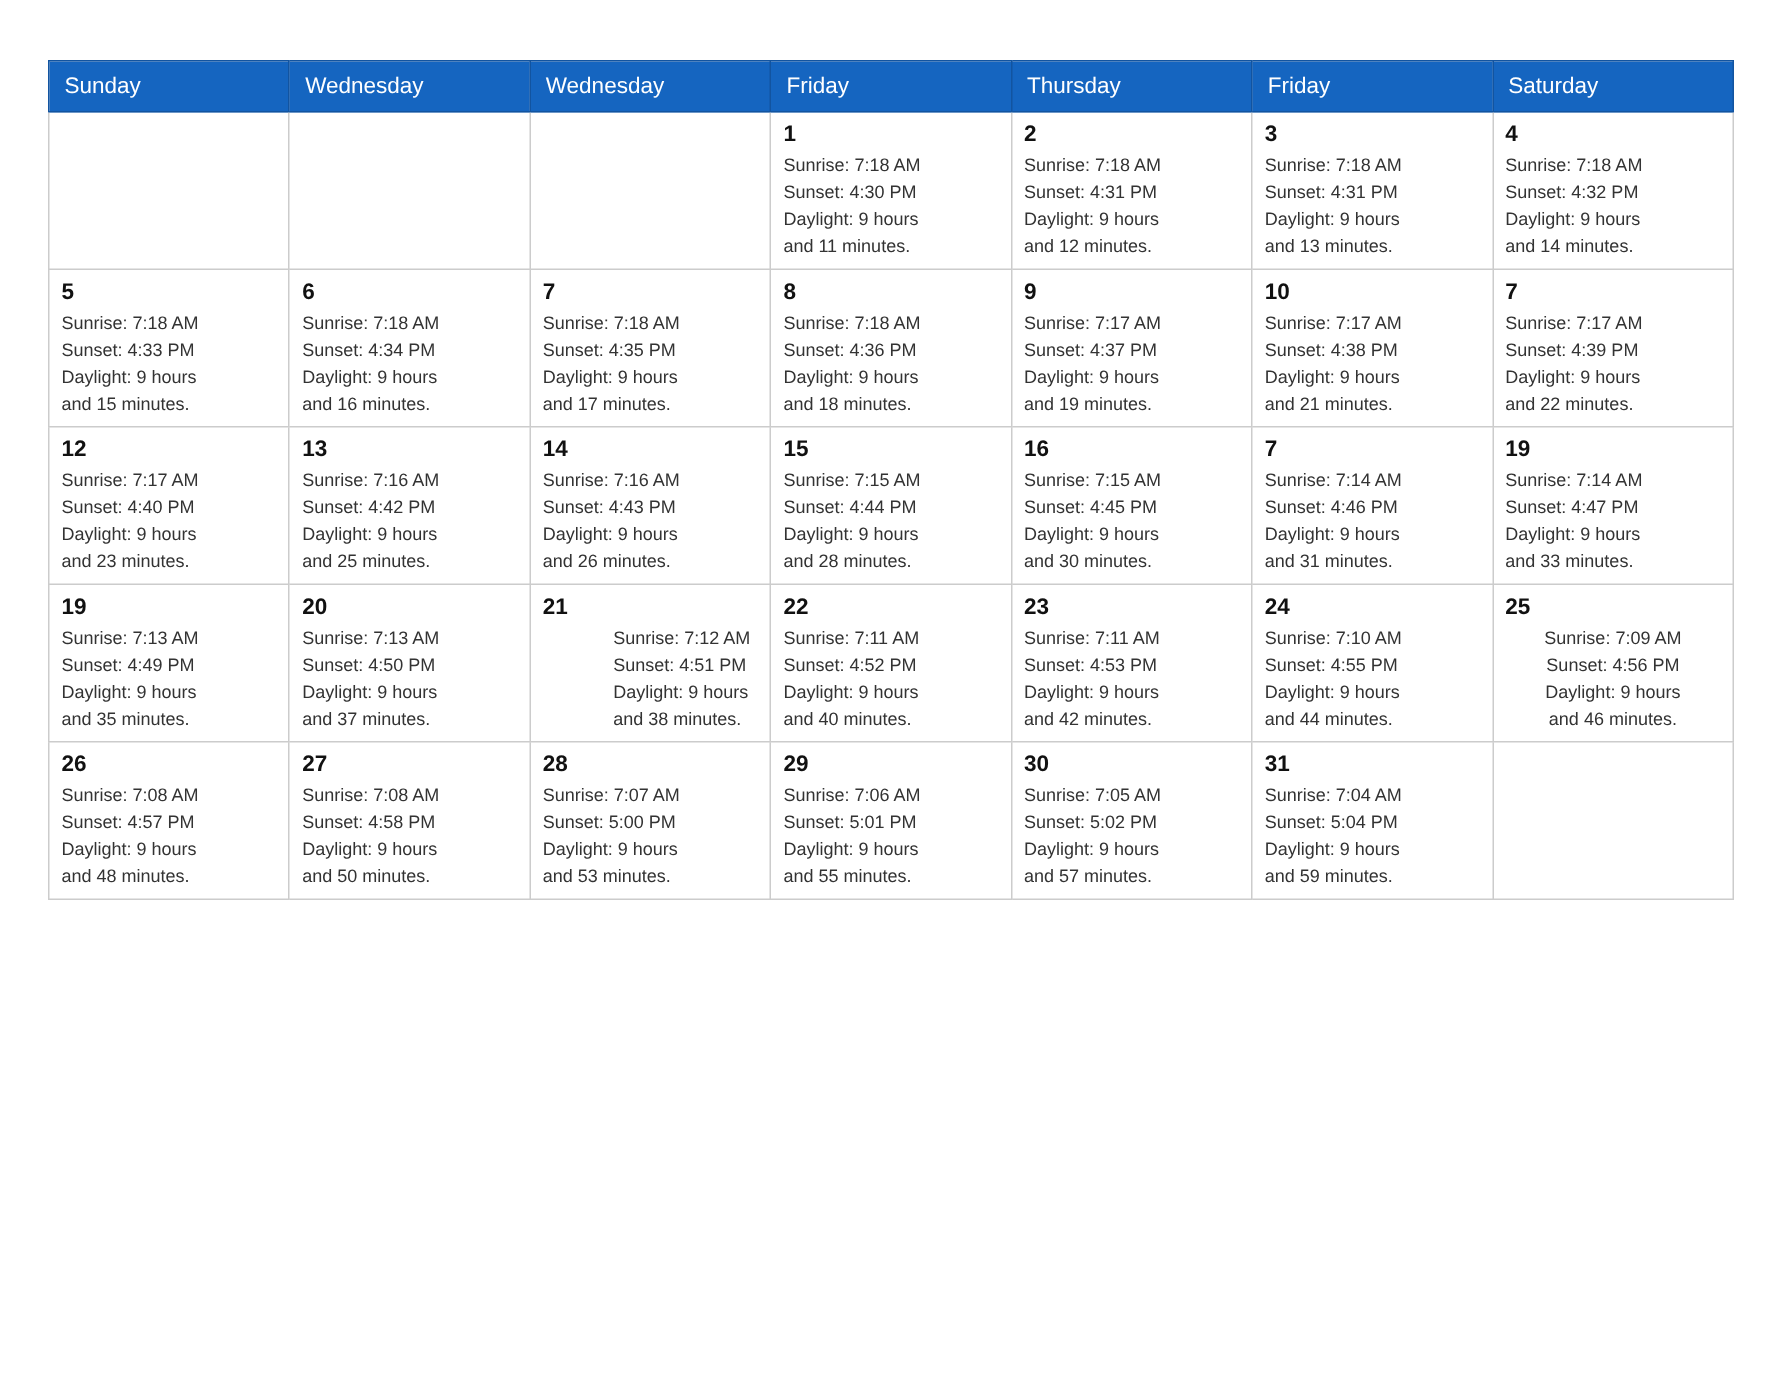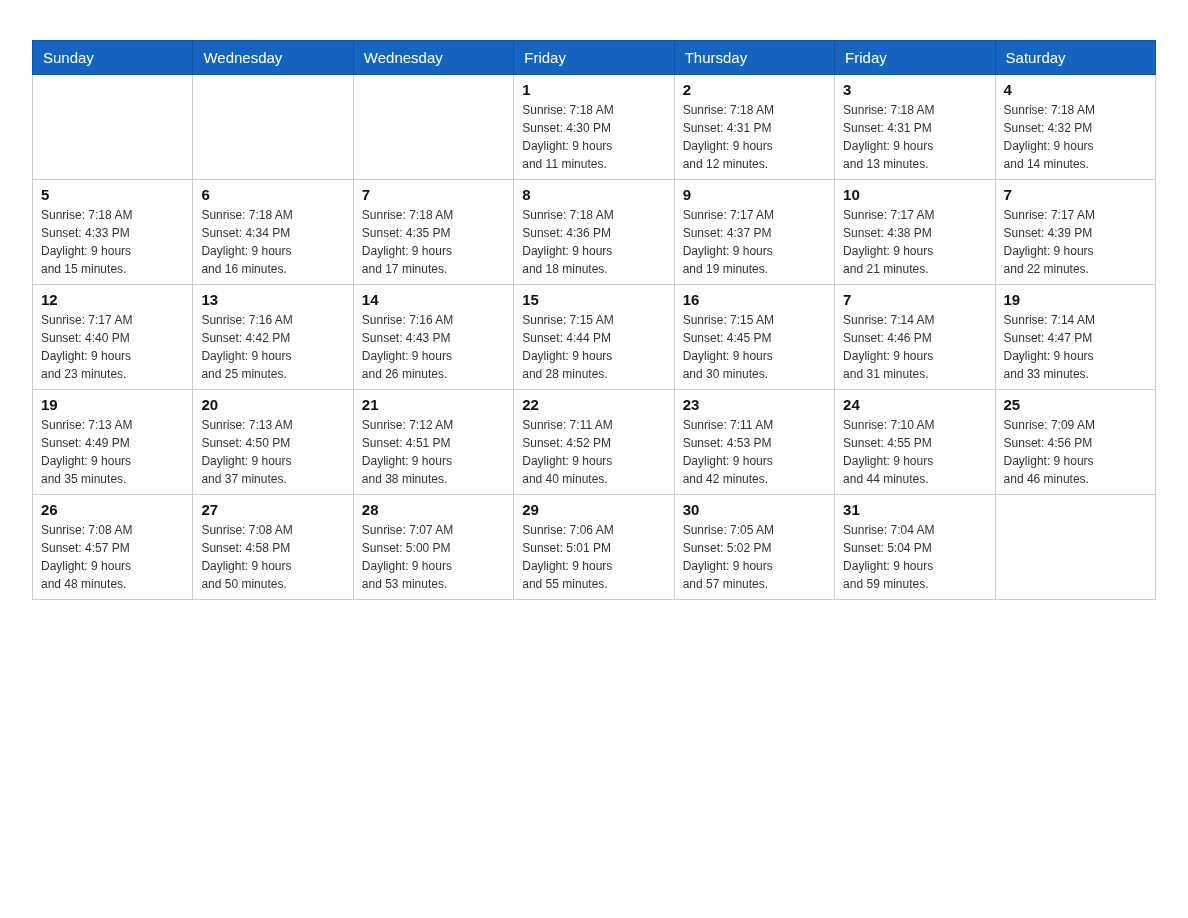--- a/index.html
+++ b/index.html
@@ -249,21 +249,21 @@
         </td>
         <td>
           <span class="day-number">20</span>
           <div class="day-info" style="white-space: pre-line;">Sunrise: 7:13 AM
 Sunset: 4:50 PM
 Daylight: 9 hours
 and 37 minutes.</div>
         </td>
         <td>
           <span class="day-number">21</span>
-          <div class="day-info" style="white-space: pre-line;">Sunrise: 7:12 AM
+          <div class="day-info" style="white-space: pre-line; margin-left: 47px;">Sunrise: 7:12 AM
 Sunset: 4:51 PM
 Daylight: 9 hours
 and 38 minutes.</div>
         </td>
         <td>
           <span class="day-number">22</span>
           <div class="day-info" style="white-space: pre-line;">Sunrise: 7:11 AM
 Sunset: 4:52 PM
 Daylight: 9 hours
 and 40 minutes.</div>
@@ -277,21 +277,21 @@
         </td>
         <td>
           <span class="day-number">24</span>
           <div class="day-info" style="white-space: pre-line;">Sunrise: 7:10 AM
 Sunset: 4:55 PM
 Daylight: 9 hours
 and 44 minutes.</div>
         </td>
         <td>
           <span class="day-number">25</span>
-          <div class="day-info" style="white-space: pre-line;">Sunrise: 7:09 AM
+          <div class="day-info" style="white-space: pre-line; text-align: center;">Sunrise: 7:09 AM
 Sunset: 4:56 PM
 Daylight: 9 hours
 and 46 minutes.</div>
         </td>
       </tr>
       <tr>
         <td>
           <span class="day-number">26</span>
           <div class="day-info" style="white-space: pre-line;">Sunrise: 7:08 AM
 Sunset: 4:57 PM

